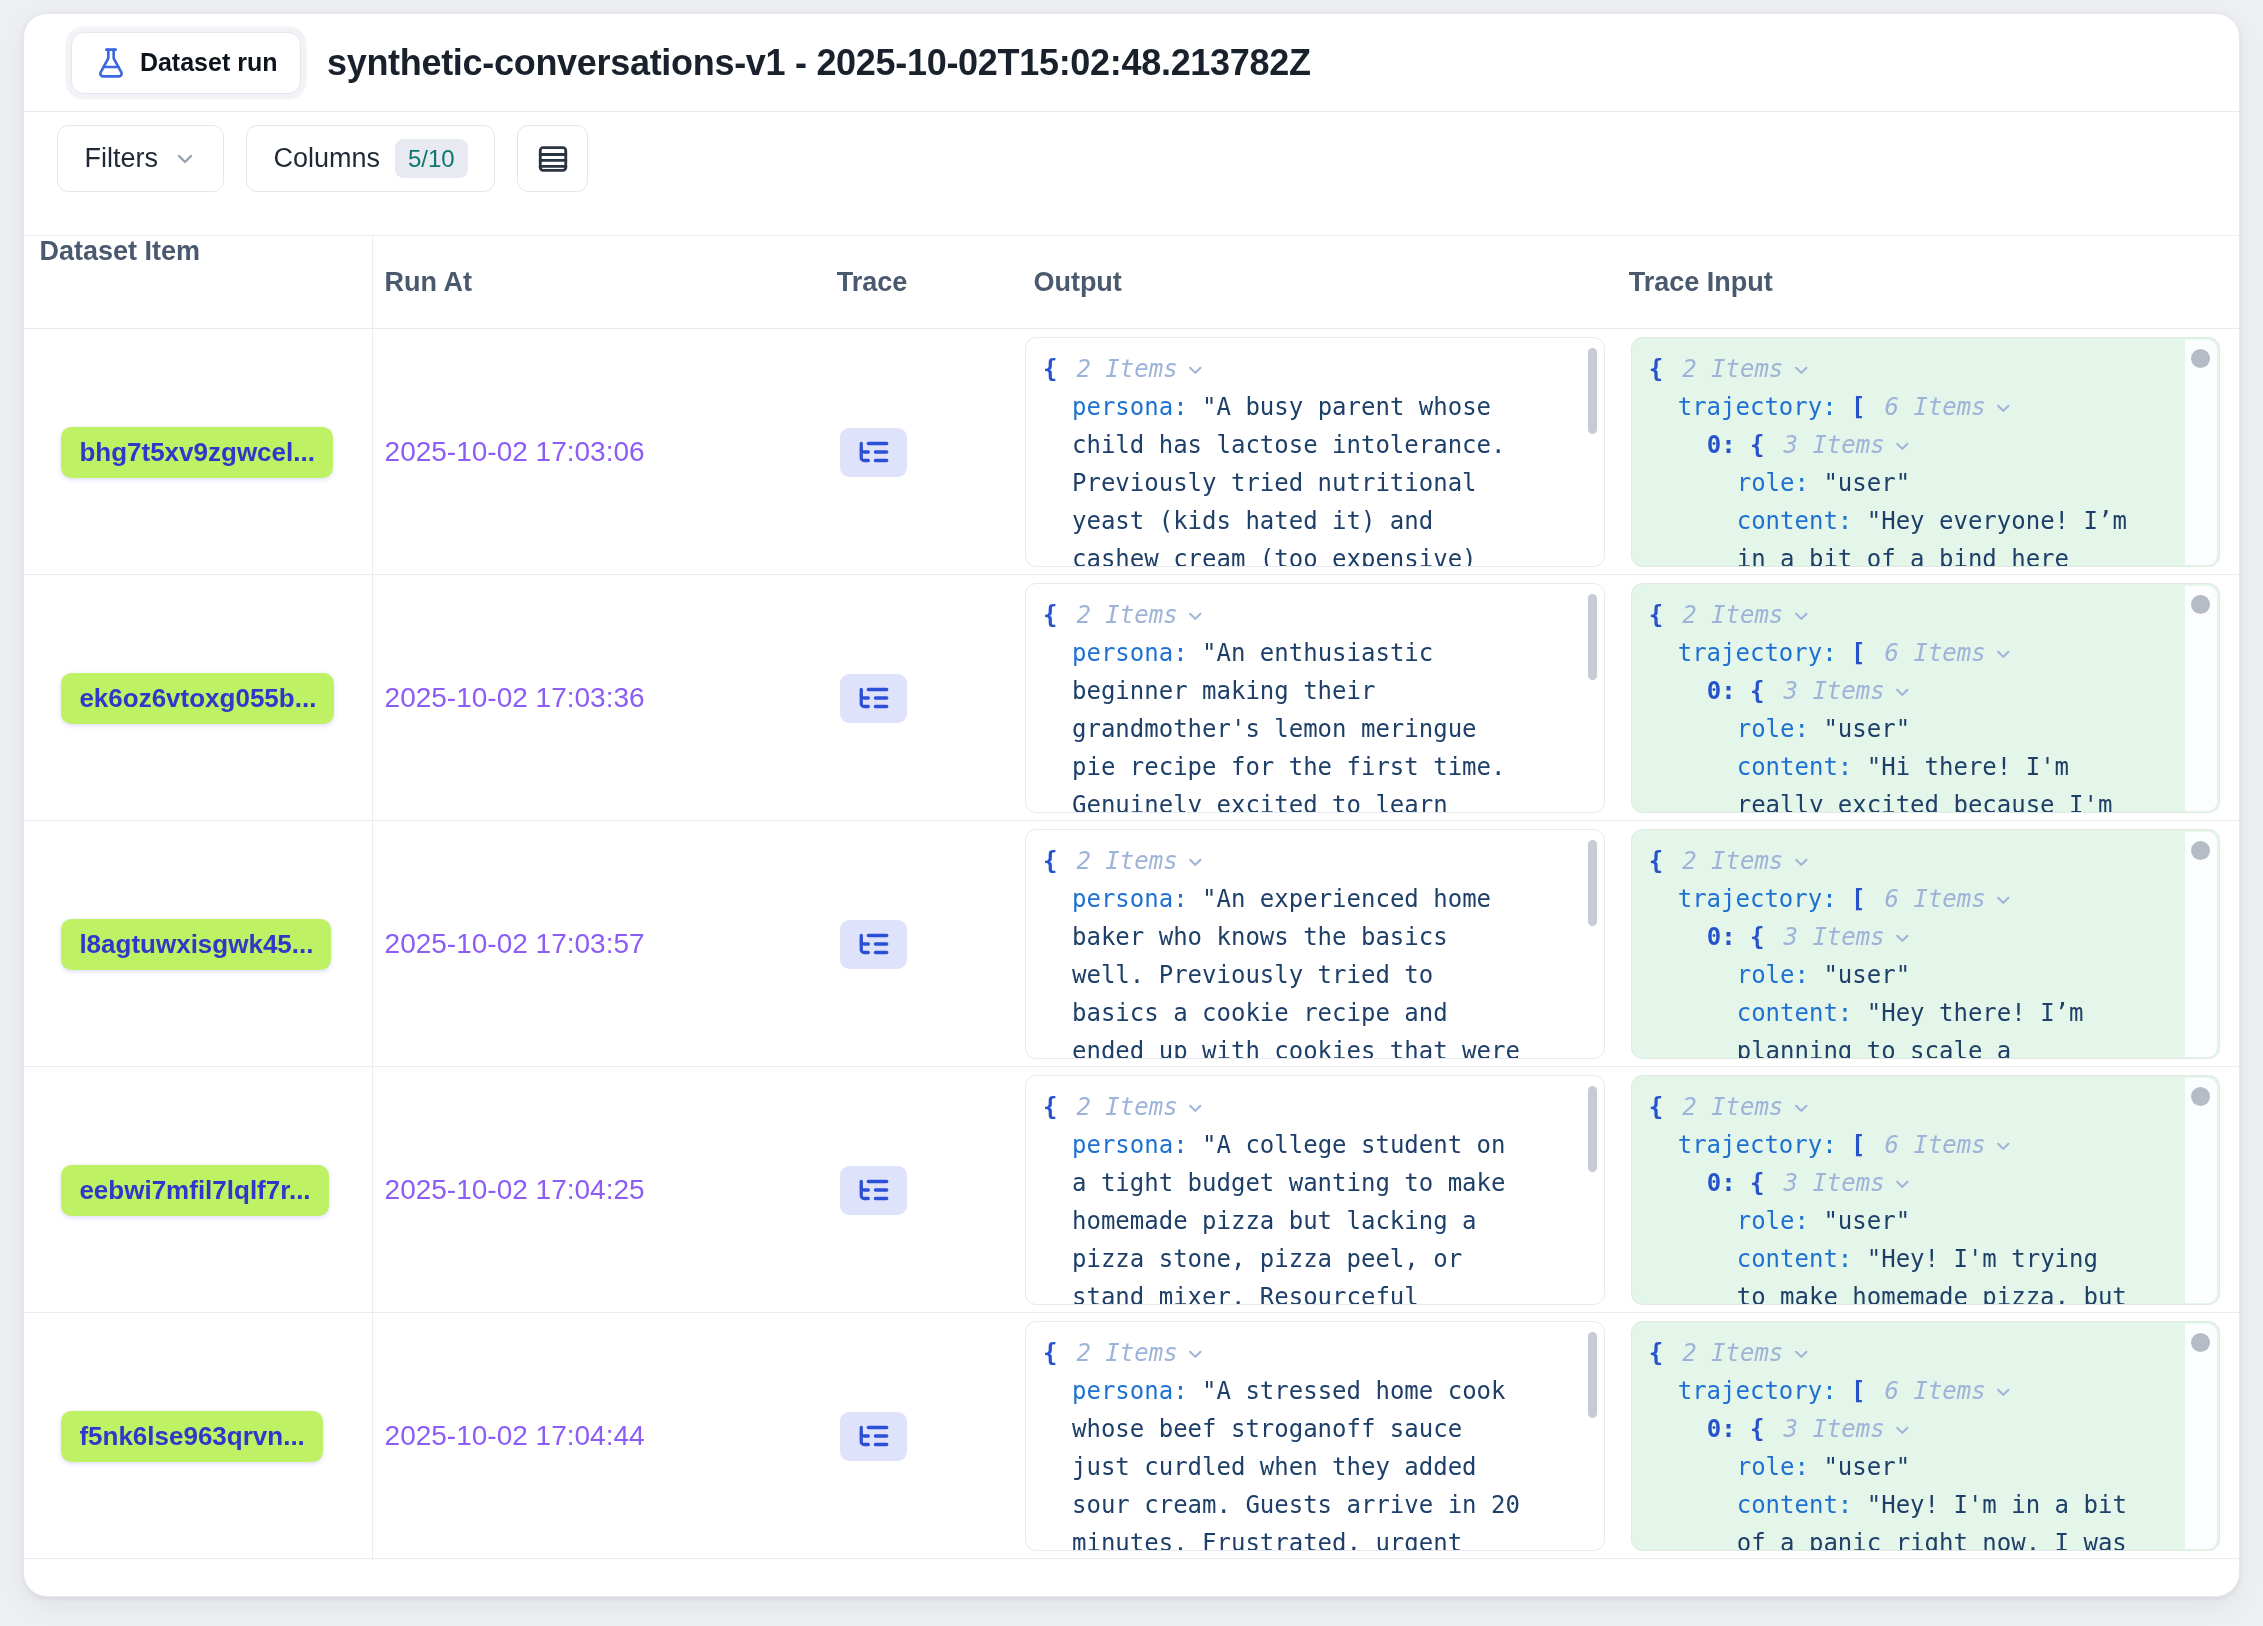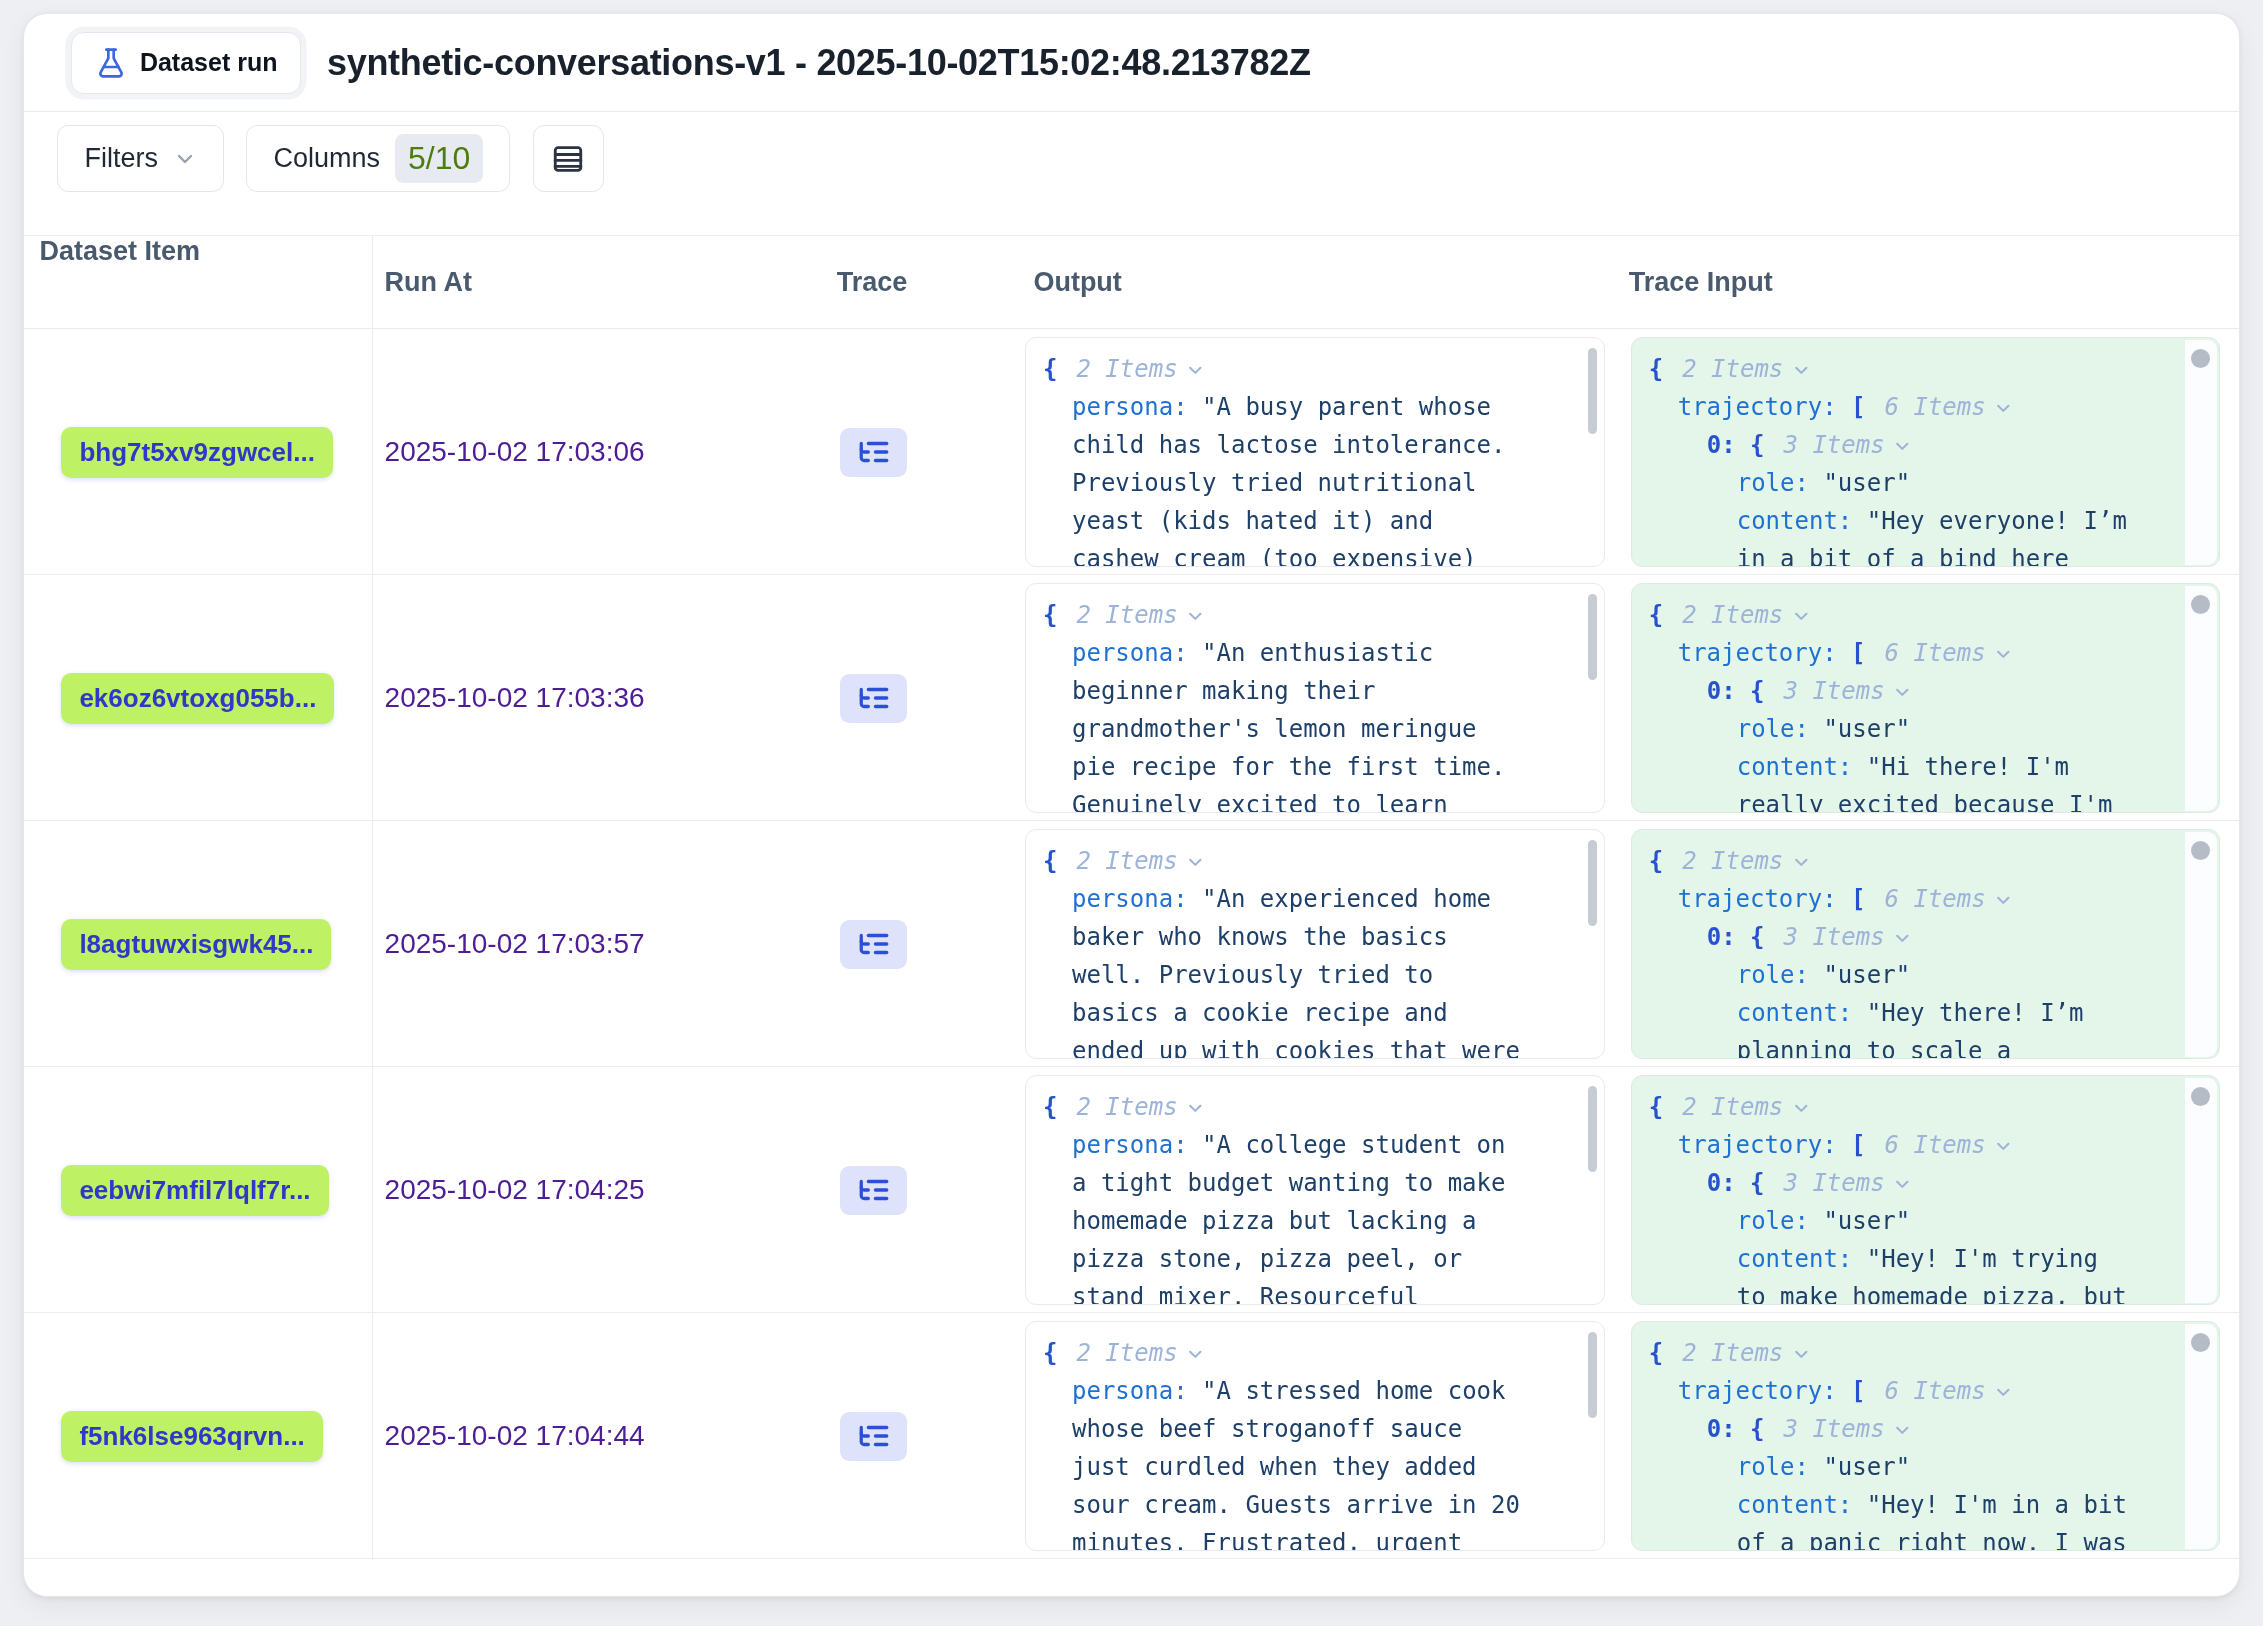--- a/index.html
+++ b/index.html
@@ -20,21 +20,21 @@
     background:#fff; border:1.9px solid #e3e7ee; border-radius:13px;
     box-shadow:0 0 0 5.6px #f1f3f7; }
   .run-badge .txt { font-size:25px; font-weight:700; color:#0d141d; }
   .page-title { font-size:36px; font-weight:700; color:#19212c; letter-spacing:-0.3px; }
 
   
   .toolbar { display:flex; align-items:center; gap:22.5px; margin:13px 0 0 33px; height:67px; }
   .btn { display:inline-flex; align-items:center; gap:15px; height:67px; padding:0 26px;
     background:#fff; border:1.9px solid #e2e6ec; border-radius:11.2px;
     font-size:27px; font-weight:500; color:#1f2834; cursor:pointer; }
-  .chip { background:#e7eaf0; border-radius:8.4px; padding:5.6px 13px; font-size:32px; font-weight:500; color:#4d7c0f; }
+  .chip { background:#e7eaf0; border-radius:8.4px; padding:5.6px 13px; font-size:24px; font-weight:500; color:#0f766e; }
   .icon-btn { width:71px; justify-content:center; padding:0; }
 
   
   .tbl { margin-top:43px; }
   .grid-row { display:grid; grid-template-columns:349px 455px 191px 601px 620px; }
   .thead { height:94px; border-top:0.9px solid #edf0f3; border-bottom:1.9px solid #e7eaee; align-items:center; }
   .th { font-size:27px; font-weight:600; color:#49596e; }
   .th.c1 { padding-left:15px; }
   .th.c2 { padding-left:11.2px; }
   .th.c3 { padding-left:8.4px; }
@@ -45,21 +45,21 @@
   .trow { height:246px; border-bottom:1.9px solid #e9edf0; }
   .cell { display:flex; align-items:center; }
   .cell.c1 { padding-left:37px; }
   .cell.c2 { padding-left:11.2px; }
   .cell.c3 { padding-left:12px; }
   .cell.c4 { padding:8.4px 15px 8.4px 5.6px; }
   .cell.c5 { padding:8.4px 20.6px 8.4px 10.3px; }
 
   .pill { background:#bef264; color:#3138c8; font-weight:600; font-size:26px;
     padding:10.3px 18px; border-radius:10.3px; box-shadow:0 1.9px 4.7px rgba(99,102,241,.2); cursor:pointer; }
-  .runat { font-size:28px; color:#4c1d95; }
+  .runat { font-size:28px; color:#8b5cf6; }
   .trace-btn { width:67px; height:49px; background:#dfe2fb; border:none; border-radius:9.4px;
     display:flex; align-items:center; justify-content:center; cursor:pointer; }
 
   
   .json-panel { position:relative; width:100%; height:230px; border-radius:11.2px; overflow:hidden;
     font-family:"DejaVu Sans Mono", monospace; font-size:24px; line-height:38px;
     padding:11.2px 15px 0 17px; }
   .input-panel { background:#ffffff; border:1.9px solid #e7eaee; }
   .output-panel { background:#e4f5e9; border:1.9px solid #e0eae3; }
   .json-line { white-space:pre; }

